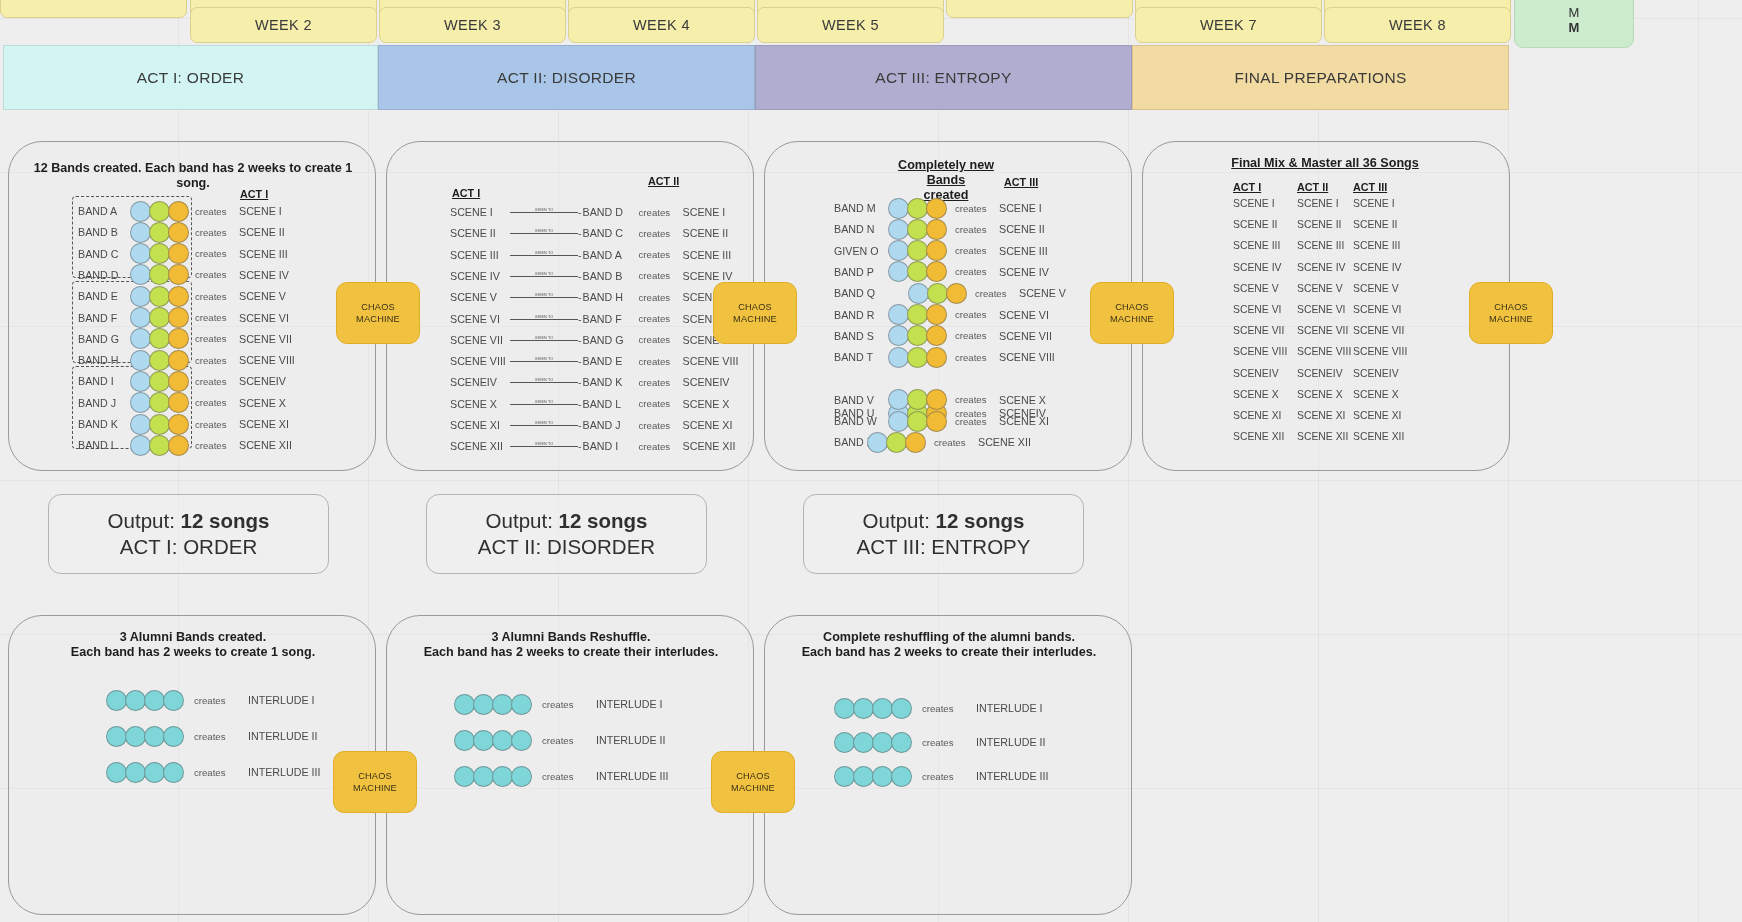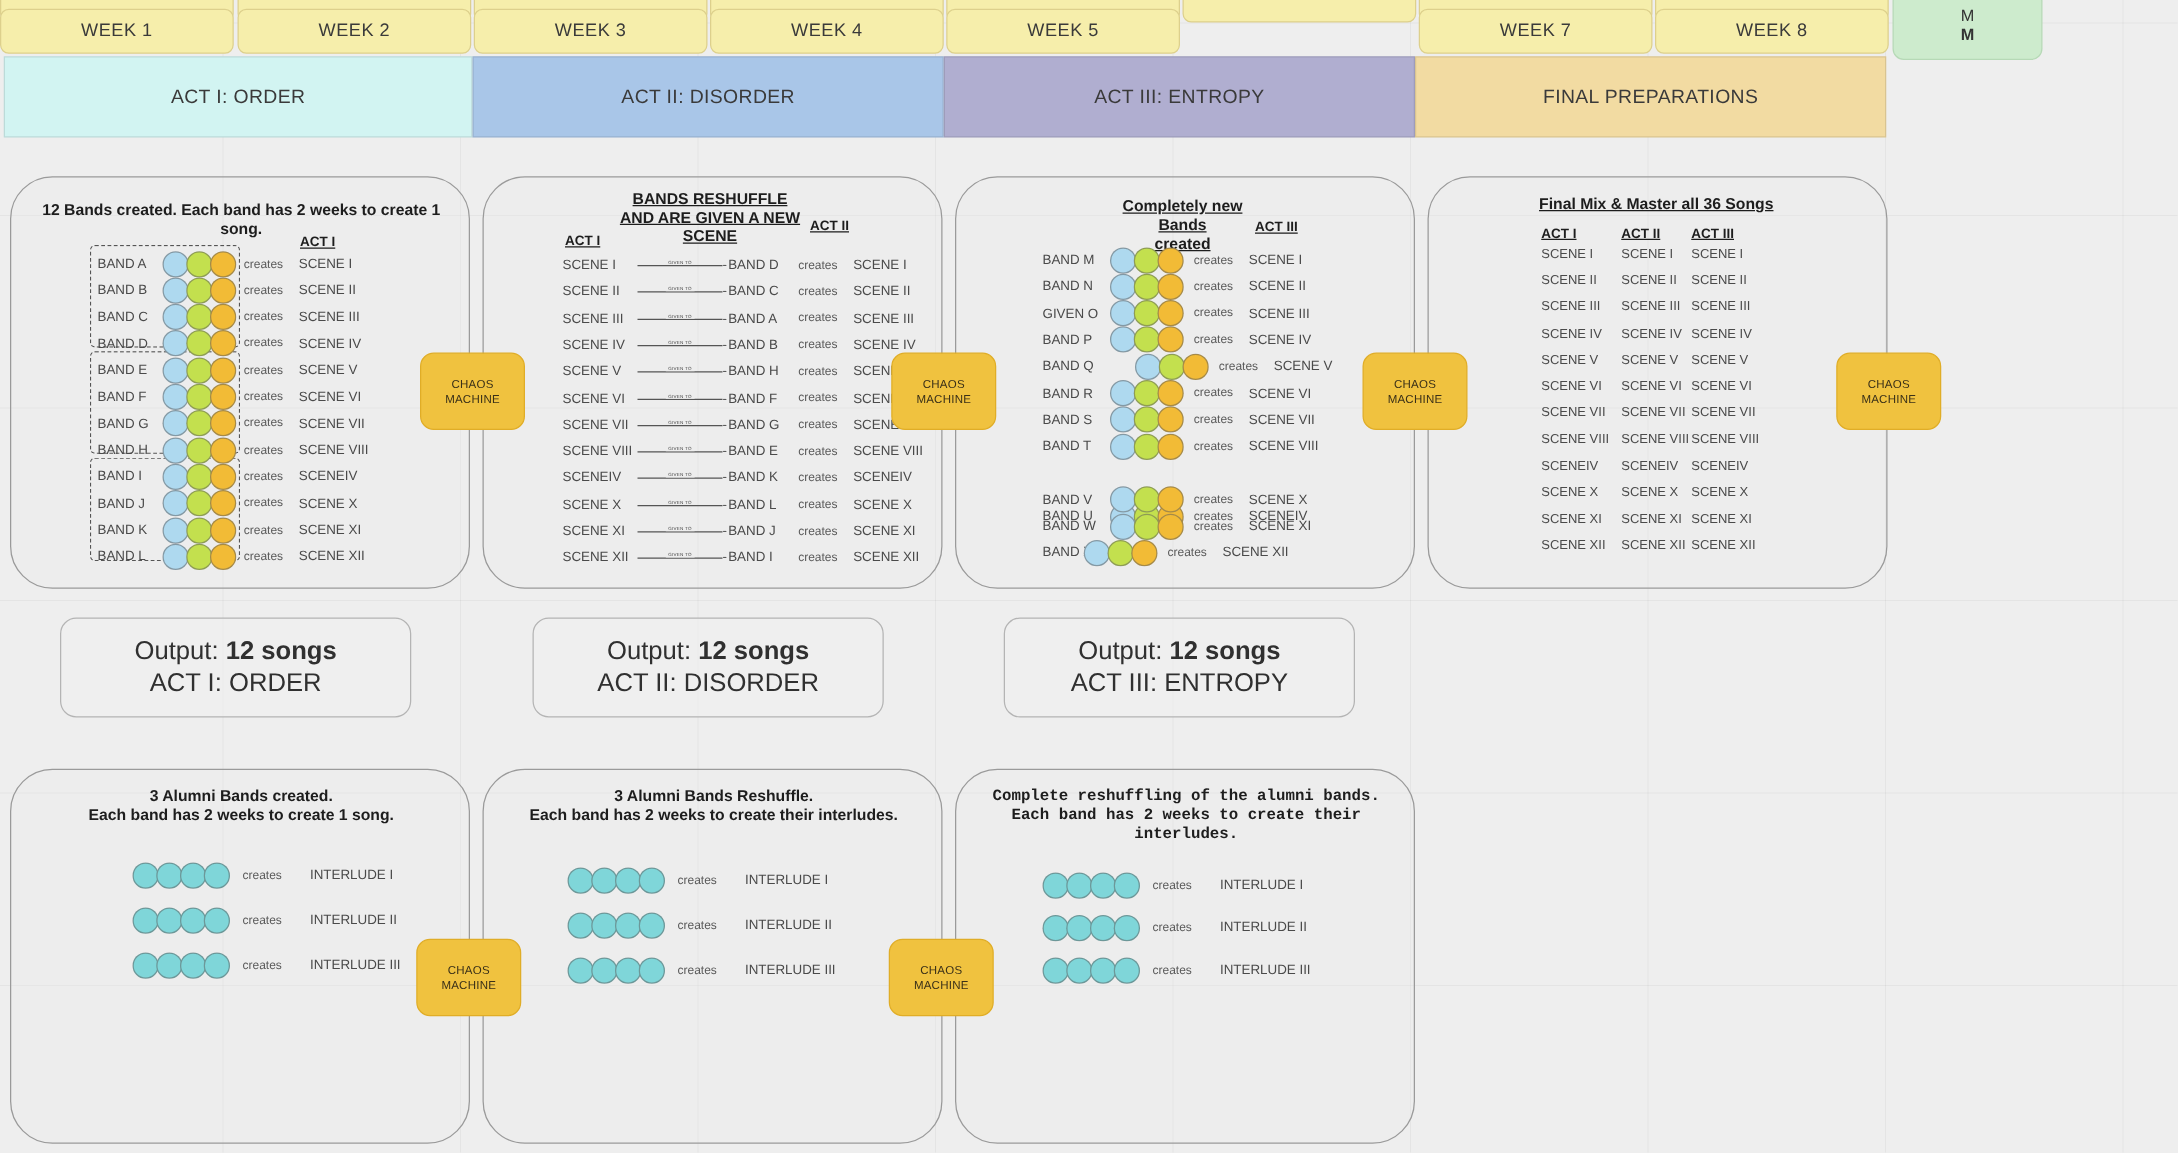--- a/index.html
+++ b/index.html
@@ -132,21 +132,20 @@
 
 <div class="layer" id="stage">
     <div class="week stub" style="left: 0px; width: 187px;"></div>
     <div class="week stub" style="left: 190px; width: 187px;"></div>
     <div class="week stub" style="left: 379px; width: 187px;"></div>
     <div class="week stub" style="left: 568px; width: 187px;"></div>
     <div class="week stub" style="left: 757px; width: 187px;"></div>
     <div class="week stub" style="left: 946px; width: 187px;"></div>
     <div class="week stub" style="left: 1135px; width: 187px;"></div>
     <div class="week stub" style="left: 1324px; width: 187px;"></div>
-    <div class="week" style="left: 0px; width: 187px;">WEEK 1</div>
     <div class="week" style="left: 190px; width: 187px;">WEEK 2</div>
     <div class="week" style="left: 379px; width: 187px;">WEEK 3</div>
     <div class="week" style="left: 568px; width: 187px;">WEEK 4</div>
     <div class="week" style="left: 757px; width: 187px;">WEEK 5</div>
     <div class="week" style="left: 1135px; width: 187px;">WEEK 7</div>
     <div class="week" style="left: 1324px; width: 187px;">WEEK 8</div>
     <div class="act actI" style="left: 3px; width: 375px;">ACT I: ORDER</div>
     <div class="act actII" style="left: 378px; width: 377px;">ACT II: DISORDER</div>
     <div class="act actIII" style="left: 755px; width: 377px;">ACT III: ENTROPY</div>
     <div class="act actF" style="left: 1132px; width: 377px;">FINAL PREPARATIONS</div>
@@ -157,41 +156,36 @@
     <div class="panel" style="left: 8px; top: 141px; width: 368px; height: 330px;"></div>
     <div class="panel" style="left: 386px; top: 141px; width: 368px; height: 330px;"></div>
     <div class="panel" style="left: 764px; top: 141px; width: 368px; height: 330px;"></div>
     <div class="panel" style="left: 1142px; top: 141px; width: 368px; height: 330px;"></div>
     <div class="panel" style="left: 8px; top: 615px; width: 368px; height: 300px;"></div>
     <div class="panel" style="left: 386px; top: 615px; width: 368px; height: 300px;"></div>
     <div class="panel" style="left: 764px; top: 615px; width: 368px; height: 300px;"></div>
     <div class="panel-title" style="left: 18px; top: 161px; width: 350px;">
       <div>12 Bands created. Each band has 2 weeks to create 1 song.</div>
     </div>
-    <div class="panel-title u" style="left: 478px; top: 152px; width: 180px;">
-      <div>BANDS RESHUFFLE</div>
-      <div>AND ARE GIVEN A NEW</div>
-      <div>SCENE</div>
-    </div>
     <div class="panel-title u" style="left: 880px; top: 158px; width: 132px;">
       <div>Completely new Bands</div>
       <div>created</div>
     </div>
     <div class="panel-title u" style="left: 1150px; top: 156px; width: 350px;">
       <div>Final Mix &amp; Master all 36 Songs</div>
     </div>
     <div class="panel-title" style="left: 18px; top: 630px; width: 350px;">
       <div>3 Alumni Bands created.</div>
       <div>Each band has 2 weeks to create 1 song.</div>
     </div>
     <div class="panel-title" style="left: 392px; top: 630px; width: 358px;">
       <div>3 Alumni Bands Reshuffle.</div>
       <div>Each band has 2 weeks to create their interludes.</div>
     </div>
-    <div class="panel-title" style="left: 768px; top: 630px; width: 362px; font-family: Liberation Mono, monospace;">
+    <div class="panel-title" style="left: 768px; top: 630px; width: 362px;">
       <div>Complete reshuffling of the alumni bands.</div>
       <div>Each band has 2 weeks to create their interludes.</div>
     </div>
     <div class="colhdr" style="left: 240px; top: 188px;">ACT I</div>
     <div class="group-box" style="left: 72px; top: 196px; width: 120px; height: 82.2px;"></div>
     <div class="group-box" style="left: 72px; top: 281.2px; width: 120px; height: 82.2px;"></div>
     <div class="group-box" style="left: 72px; top: 366.4px; width: 120px; height: 82.2px;"></div>
     <div class="row" style="left: 78px; top: 202px;">
       <span class="lbl" style="width: 52px; display: inline-block;">BAND A</span>
       <div class="dots">

